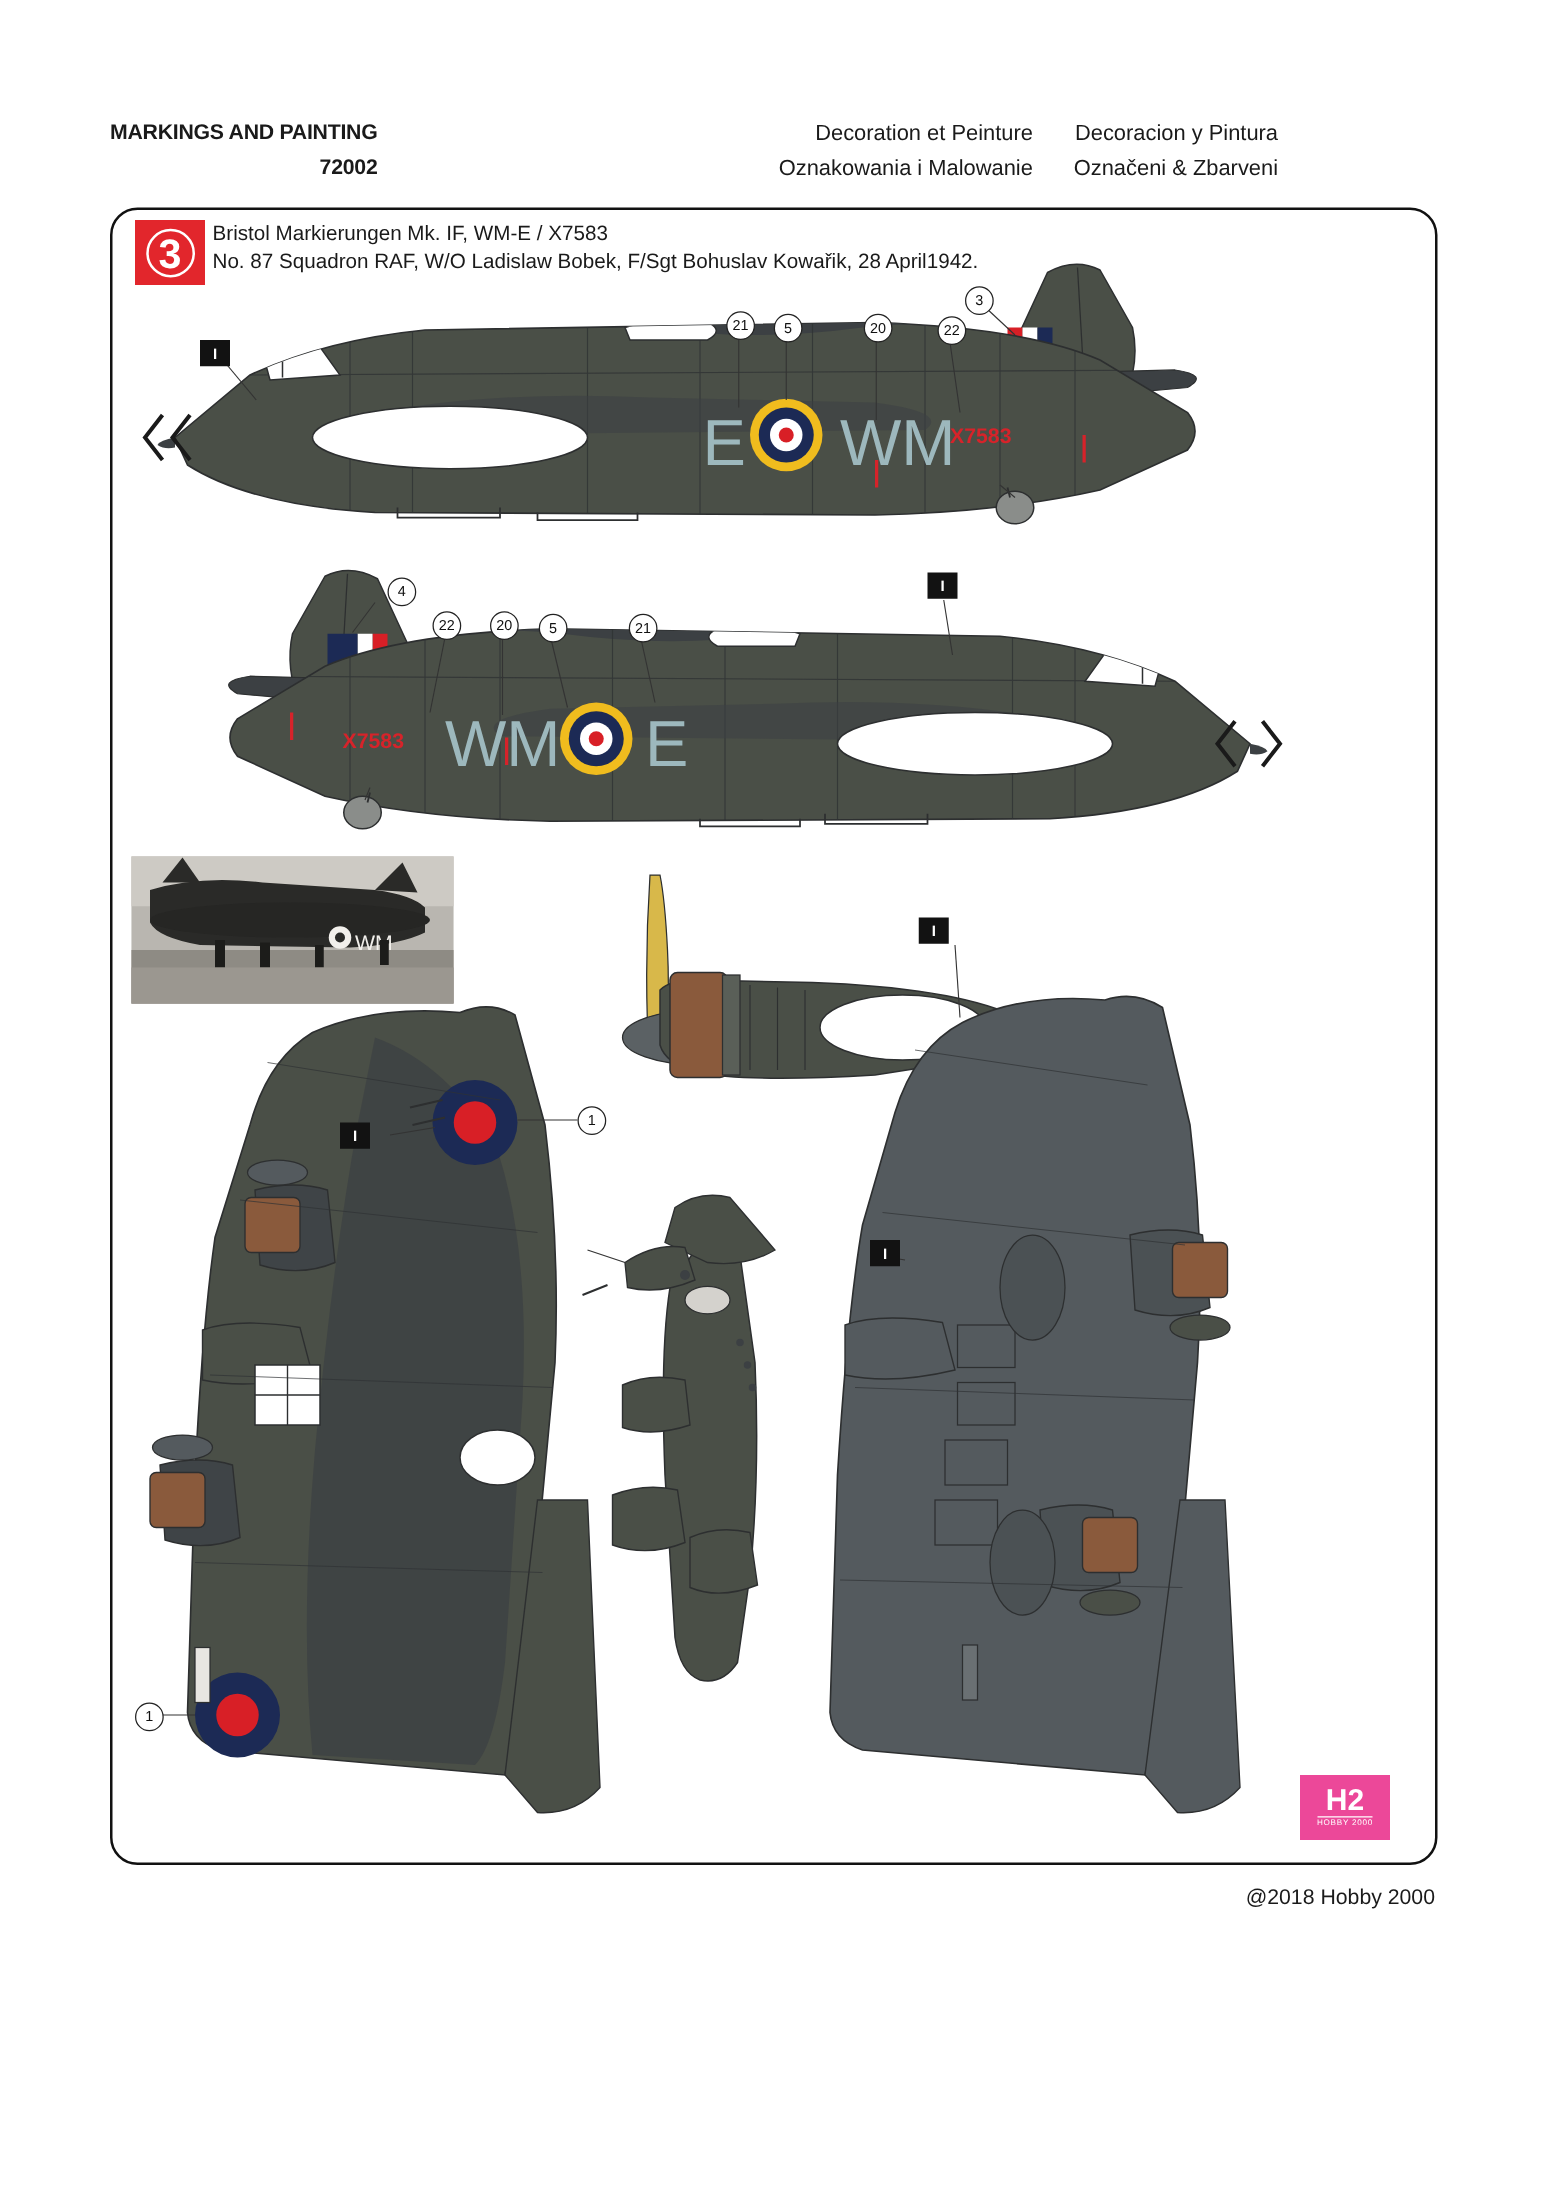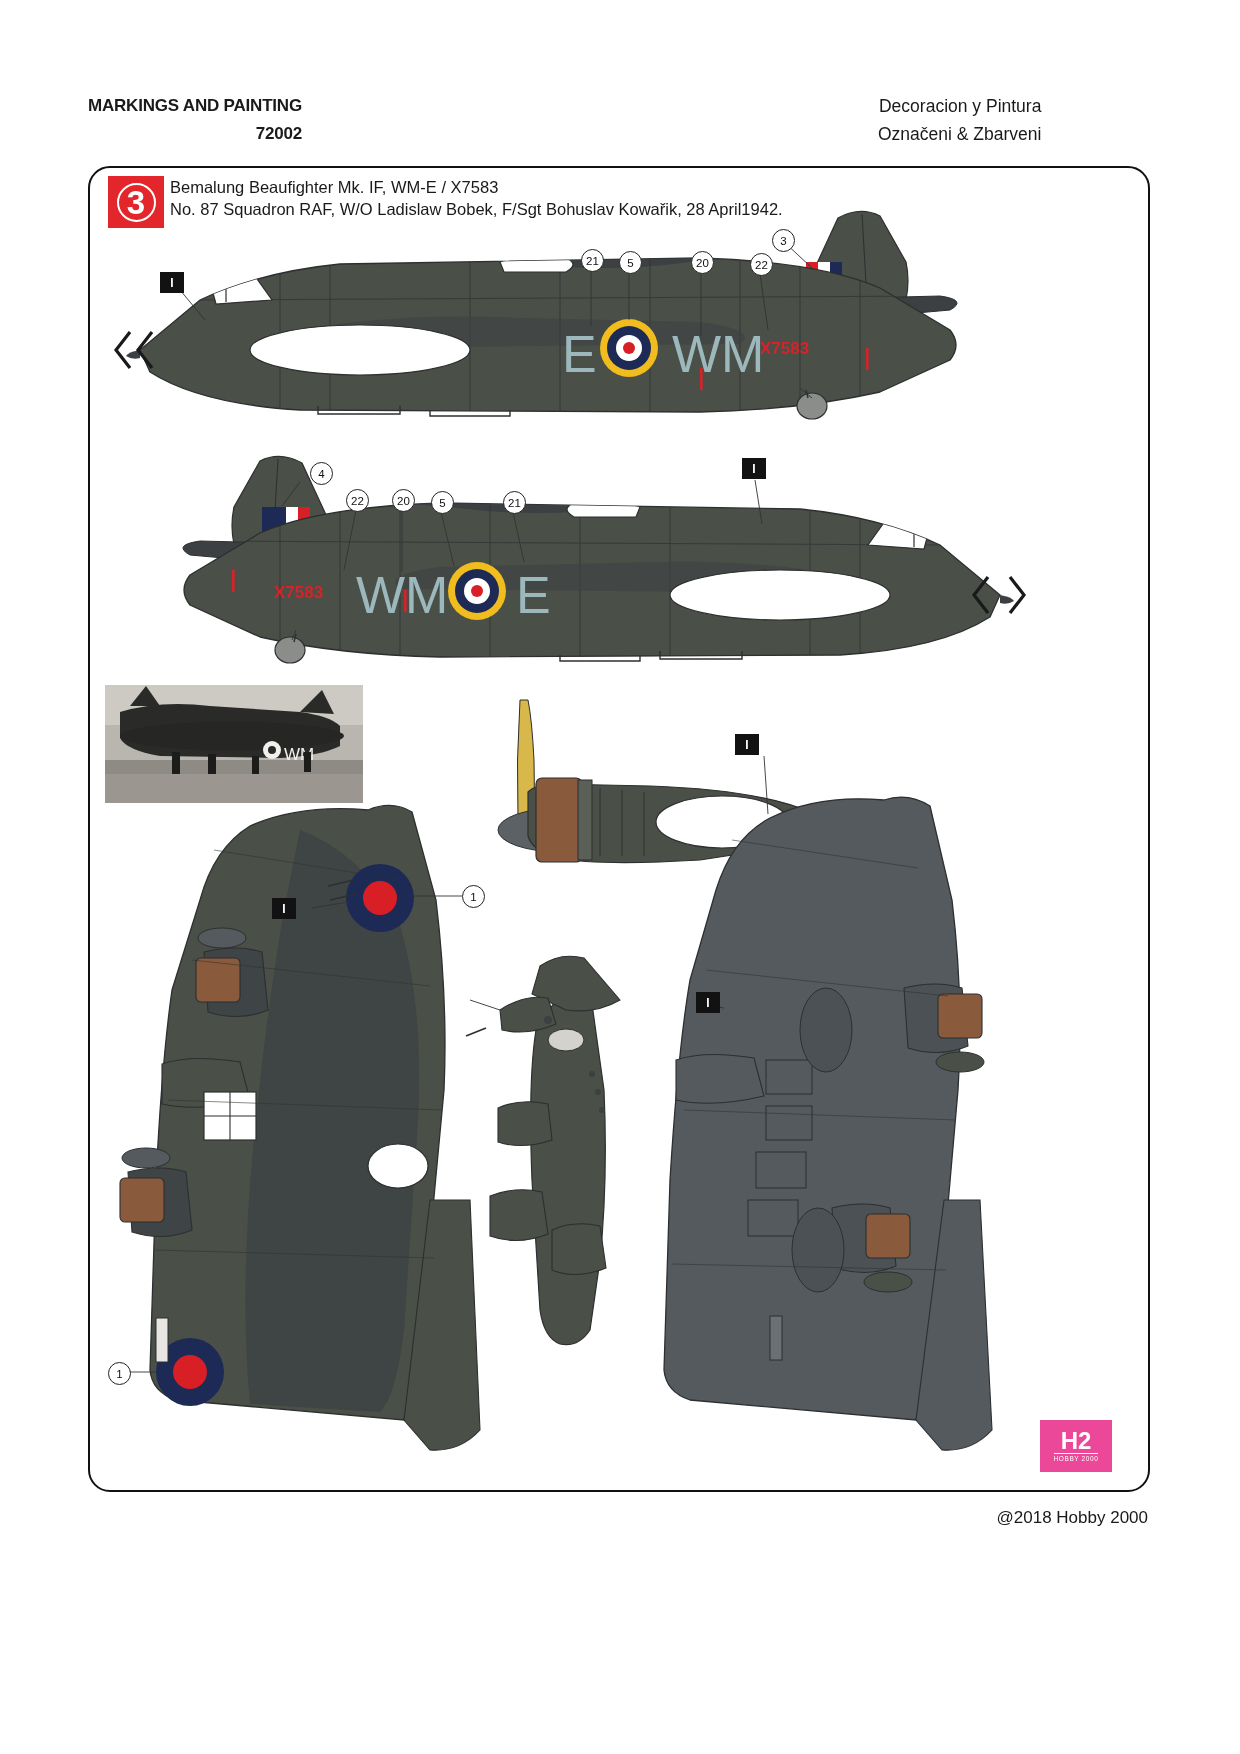--- a/index.html
+++ b/index.html
@@ -5,21 +5,21 @@
   html,body{margin:0;padding:0;background:#ffffff;}
   body{width:1240px;height:1754px;position:relative;font-family:"Liberation Sans",sans-serif;color:#1a1a1a;overflow:hidden;}
 
   
   .header{position:absolute;left:88px;top:92px;width:1060px;height:60px;text-align:right;}
   .hdr-col{position:absolute;top:0;line-height:28px;font-size:17.5px;color:#1a1a1a;white-space:nowrap;}
   .hdr-col .l1,.hdr-col .l2{display:block;}
   .hdr-col.c1{left:0;}
   .hdr-col.c2{left:268px;}
   .hdr-col.c3{left:535px;}
-  .hdr-col.c4{left:790px;}
+  .hdr-col.c4{left:771px;}
   .hdr-col.c1 .l1,.hdr-col.c1 .l2{font-weight:bold;letter-spacing:-0.2px;font-size:17px;}
 
   
   .panel{position:absolute;left:88px;top:166px;width:1062px;height:1326px;
          border:2.5px solid #111;border-radius:22px;box-sizing:border-box;background:#fff;}
 
   
   .variant-badge{position:absolute;left:108px;top:176px;width:56px;height:52px;background:#e2262c;
       display:flex;align-items:center;justify-content:center;}
   .variant-badge .num{font-size:33px;font-weight:bold;color:#fff;line-height:1;
@@ -46,33 +46,37 @@
   .copyright{position:absolute;right:92px;top:1508px;font-size:17px;color:#1a1a1a;text-align:right;}
 </style>
 </head>
 <body>
 
 <div class="header">
   <div class="hdr-col c1">
     <span class="l1">MARKINGS AND PAINTING</span>
     <span class="l2">72002</span>
   </div>
+  <div class="hdr-col c3">
+    <span class="l1">Decoration et Peinture</span>
+    <span class="l2">Oznakowania i Malowanie</span>
+  </div>
   <div class="hdr-col c4">
     <span class="l1">Decoracion y Pintura</span>
     <span class="l2">Označeni &amp; Zbarveni</span>
   </div>
 </div>
 
 <div class="panel"></div>
 
 <div class="variant-badge">
   <div class="num">3</div>
 </div>
 <div class="title-block">
-  <span class="t1">Bemalung Beaufighter Mk. IF, WM-E / X7583</span>
+  <span class="t1">Bristol Markierungen Mk. IF, WM-E / X7583</span>
   <span class="t2">No. 87 Squadron RAF, W/O Ladislaw Bobek, F/Sgt Bohuslav Kowařik, 28 April1942.</span>
 </div>
 
 <svg class="art" viewBox="0 0 1240 1754">
   <defs>
     <clipPath id="photoclip">
         <rect x="105" y="685" width="258" height="118"></rect>
       </clipPath>
     <clipPath id="topfuse">
       <path d="M140,350 L200,300 Q260,272 340,264 L700,258 Q820,262 880,288 L950,330 Q962,345 950,360

